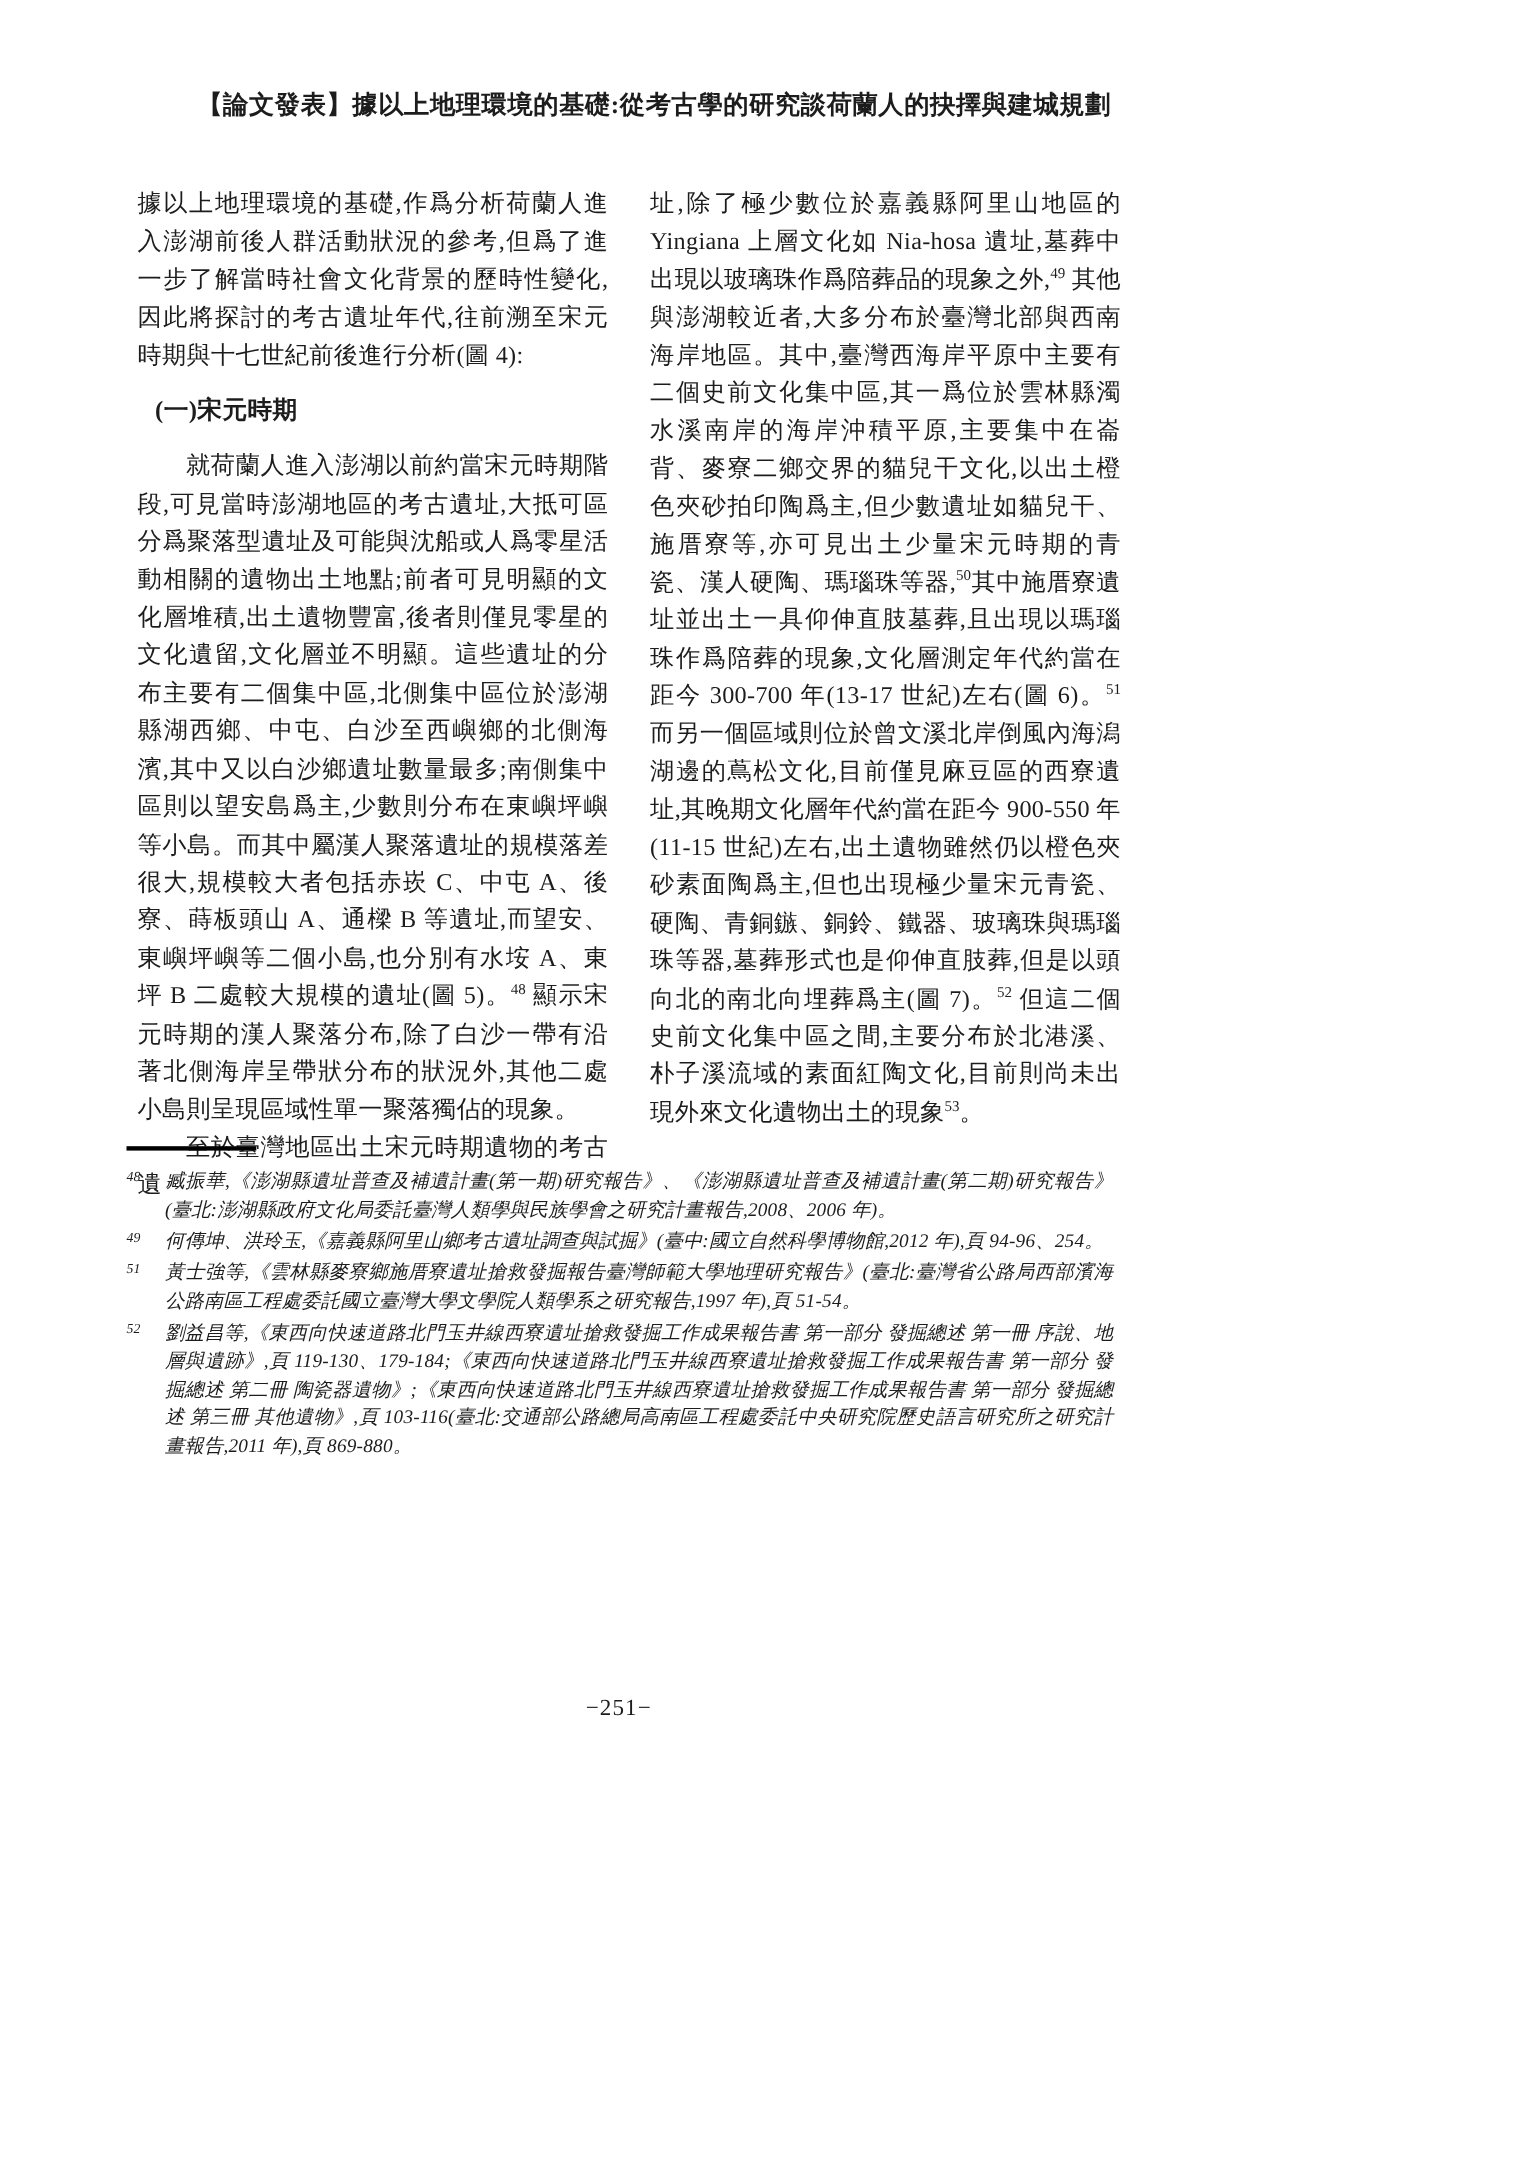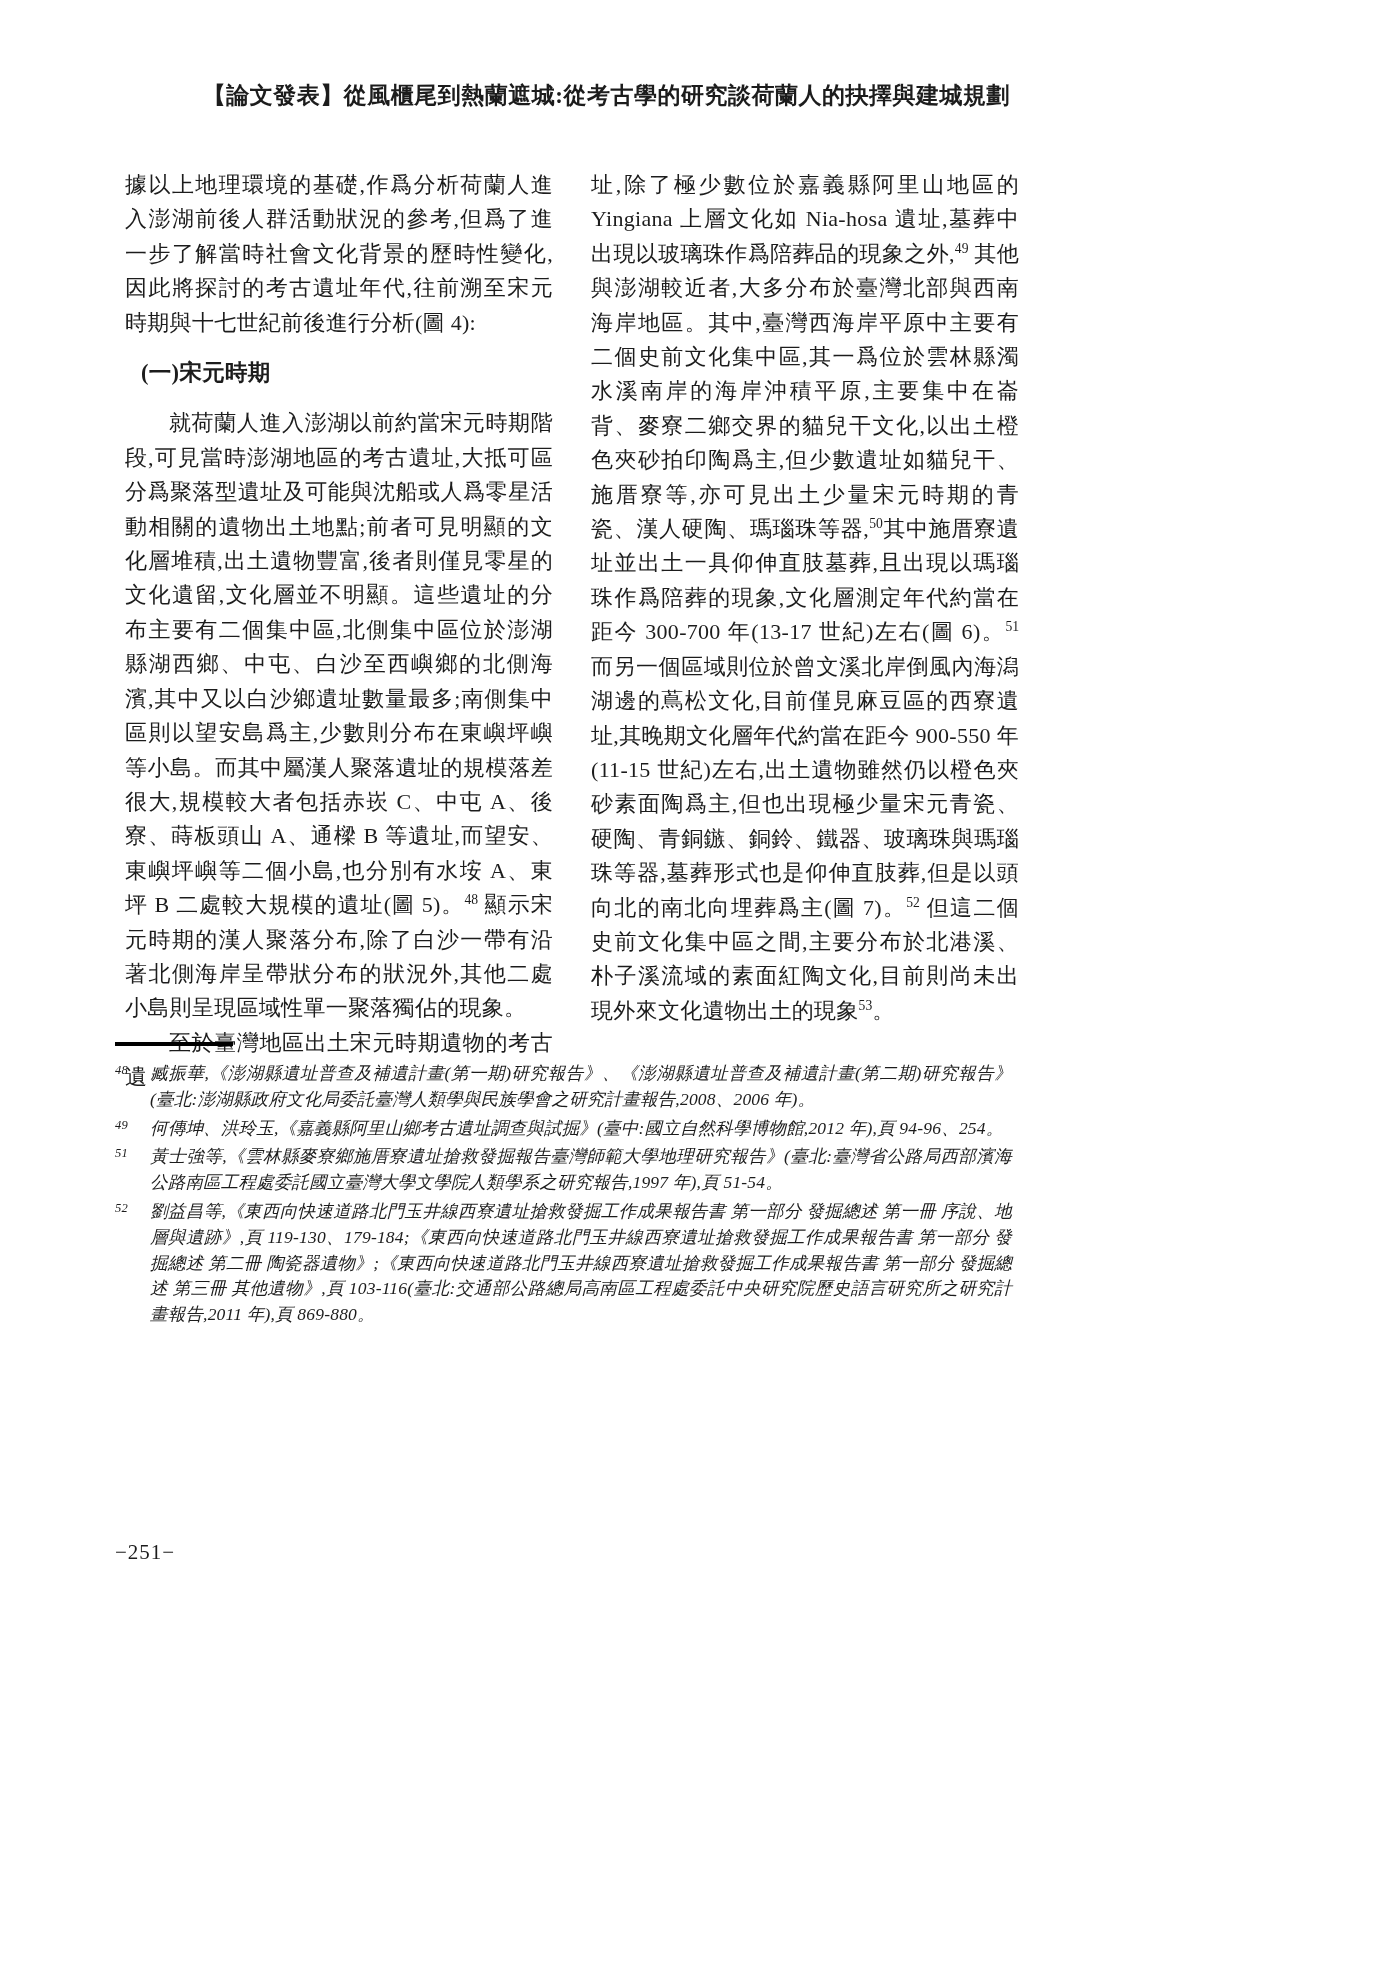--- a/index.html
+++ b/index.html
@@ -89,29 +89,30 @@
     vertical-align: 5px;
     display: inline-block;
     width: 35px;
     text-indent: 0;
   }
   .page-number {
     position: absolute;
     top: 1540px;
     left: 115px;
     width: 895px;
+    text-align: center;
     font-size: 21px;
     letter-spacing: 1px;
   }
 </style>
 </head>
 <body>
 
 <div class="page">
-  <div class="header">【論文發表】從風櫃尾到熱蘭遮城:從考古學的研究談荷蘭人的抉擇與建城規劃</div>
+  <div class="header">【論文發表】據以上地理環境的基礎:從考古學的研究談荷蘭人的抉擇與建城規劃</div>
 
   <div class="body-columns">
     <div class="column" id="left-col">
         <p class="para">據以上地理環境的基礎,作爲分析荷蘭人進入澎湖前後人群活動狀況的參考,但爲了進一步了解當時社會文化背景的歷時性變化,因此將探討的考古遺址年代,往前溯至宋元時期與十七世紀前後進行分析(圖 4):</p>
         <div class="sub-heading">(一)宋元時期</div>
         <p class="para indent">就荷蘭人進入澎湖以前約當宋元時期階段,可見當時澎湖地區的考古遺址,大抵可區分爲聚落型遺址及可能與沈船或人爲零星活動相關的遺物出土地點;前者可見明顯的文化層堆積,出土遺物豐富,後者則僅見零星的文化遺留,文化層並不明顯。這些遺址的分布主要有二個集中區,北側集中區位於澎湖縣湖西鄉、中屯、白沙至西嶼鄉的北側海濱,其中又以白沙鄉遺址數量最多;南側集中區則以望安島爲主,少數則分布在東嶼坪嶼等小島。而其中屬漢人聚落遺址的規模落差很大,規模較大者包括赤崁 C、中屯 A、後寮、蒔板頭山 A、通樑 B 等遺址,而望安、東嶼坪嶼等二個小島,也分別有水垵 A、東坪 B 二處較大規模的遺址(圖 5)。<sup class="fnref">48</sup> 顯示宋元時期的漢人聚落分布,除了白沙一帶有沿著北側海岸呈帶狀分布的狀況外,其他二處小島則呈現區域性單一聚落獨佔的現象。</p>
         <p class="para indent">至於臺灣地區出土宋元時期遺物的考古遺</p>
       </div>
     <div class="column" id="right-col">
         <p class="para">址,除了極少數位於嘉義縣阿里山地區的 Yingiana 上層文化如 Nia-hosa 遺址,墓葬中出現以玻璃珠作爲陪葬品的現象之外,<sup class="fnref">49</sup> 其他與澎湖較近者,大多分布於臺灣北部與西南海岸地區。其中,臺灣西海岸平原中主要有二個史前文化集中區,其一爲位於雲林縣濁水溪南岸的海岸沖積平原,主要集中在崙背、麥寮二鄉交界的貓兒干文化,以出土橙色夾砂拍印陶爲主,但少數遺址如貓兒干、施厝寮等,亦可見出土少量宋元時期的青瓷、漢人硬陶、瑪瑙珠等器,<sup class="fnref">50</sup>其中施厝寮遺址並出土一具仰伸直肢墓葬,且出現以瑪瑙珠作爲陪葬的現象,文化層測定年代約當在距今 300-700 年(13-17 世紀)左右(圖 6)。<sup class="fnref">51</sup> 而另一個區域則位於曾文溪北岸倒風內海潟湖邊的蔦松文化,目前僅見麻豆區的西寮遺址,其晚期文化層年代約當在距今 900-550 年(11-15 世紀)左右,出土遺物雖然仍以橙色夾砂素面陶爲主,但也出現極少量宋元青瓷、硬陶、青銅鏃、銅鈴、鐵器、玻璃珠與瑪瑙珠等器,墓葬形式也是仰伸直肢葬,但是以頭向北的南北向埋葬爲主(圖 7)。<sup class="fnref">52</sup> 但這二個史前文化集中區之間,主要分布於北港溪、朴子溪流域的素面紅陶文化,目前則尚未出現外來文化遺物出土的現象<sup class="fnref">53</sup>。</p>

